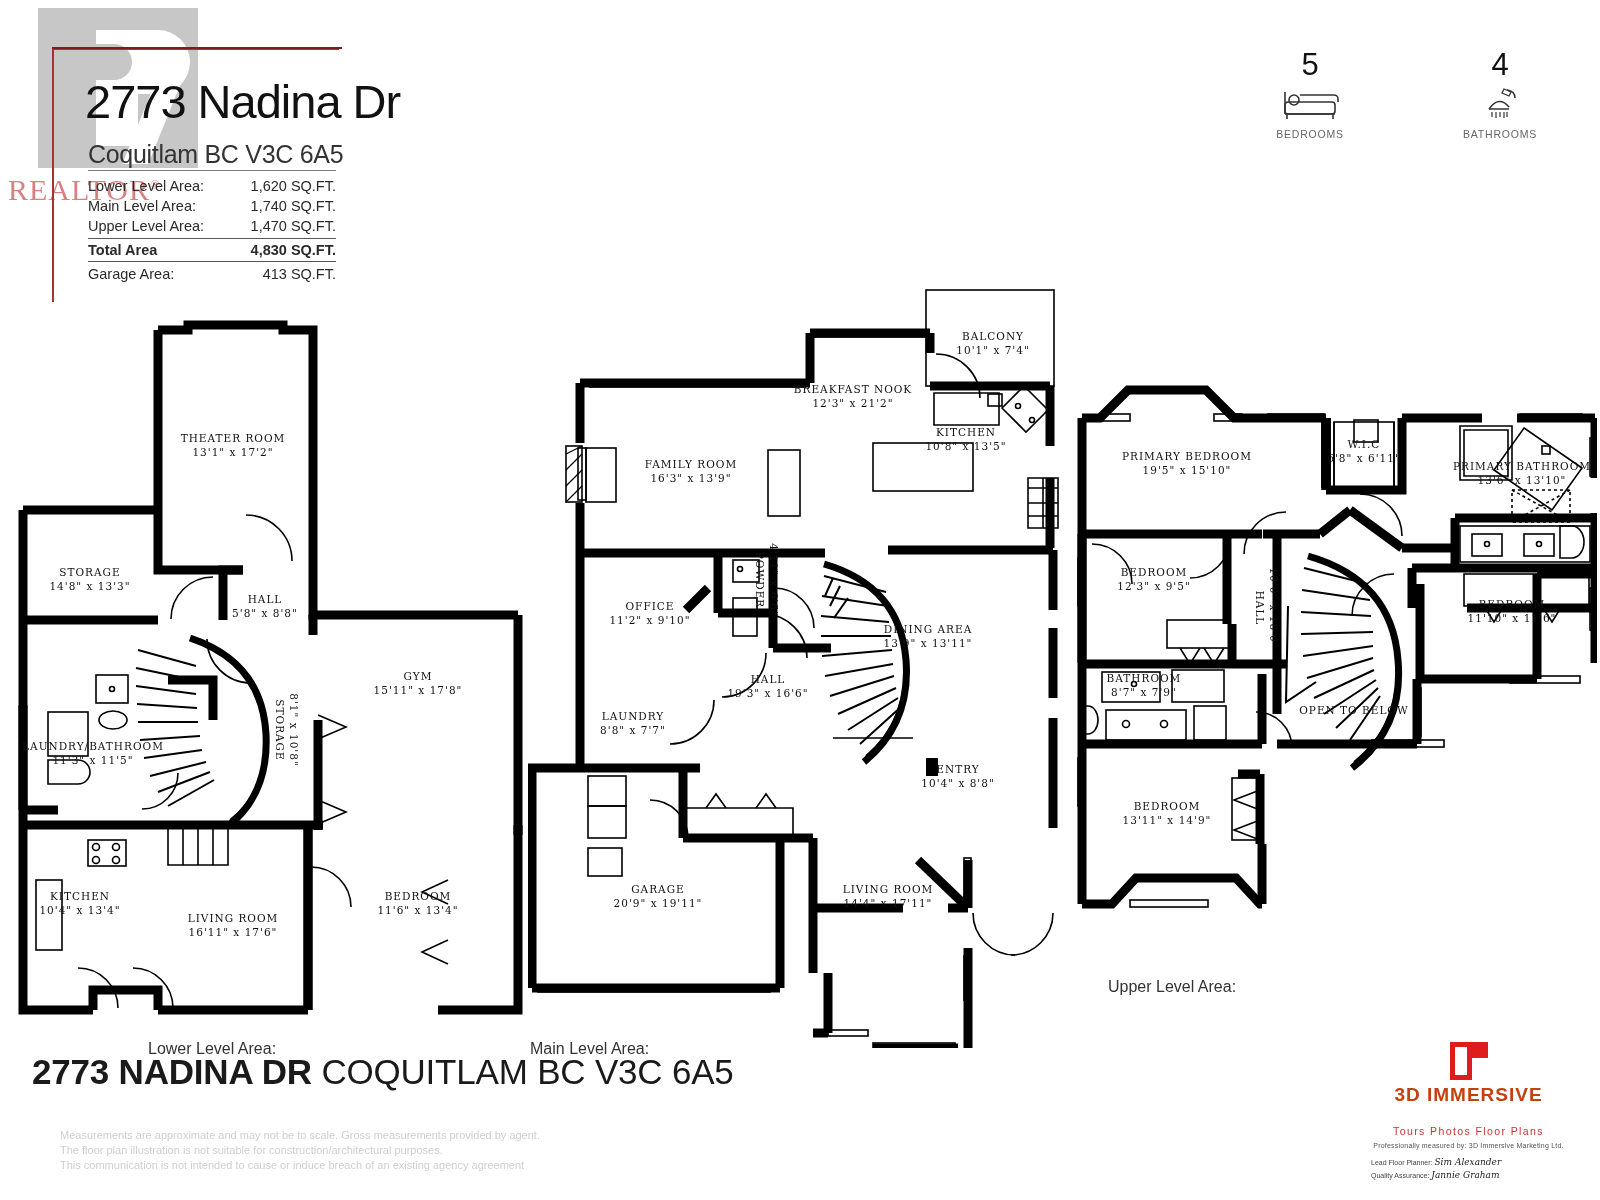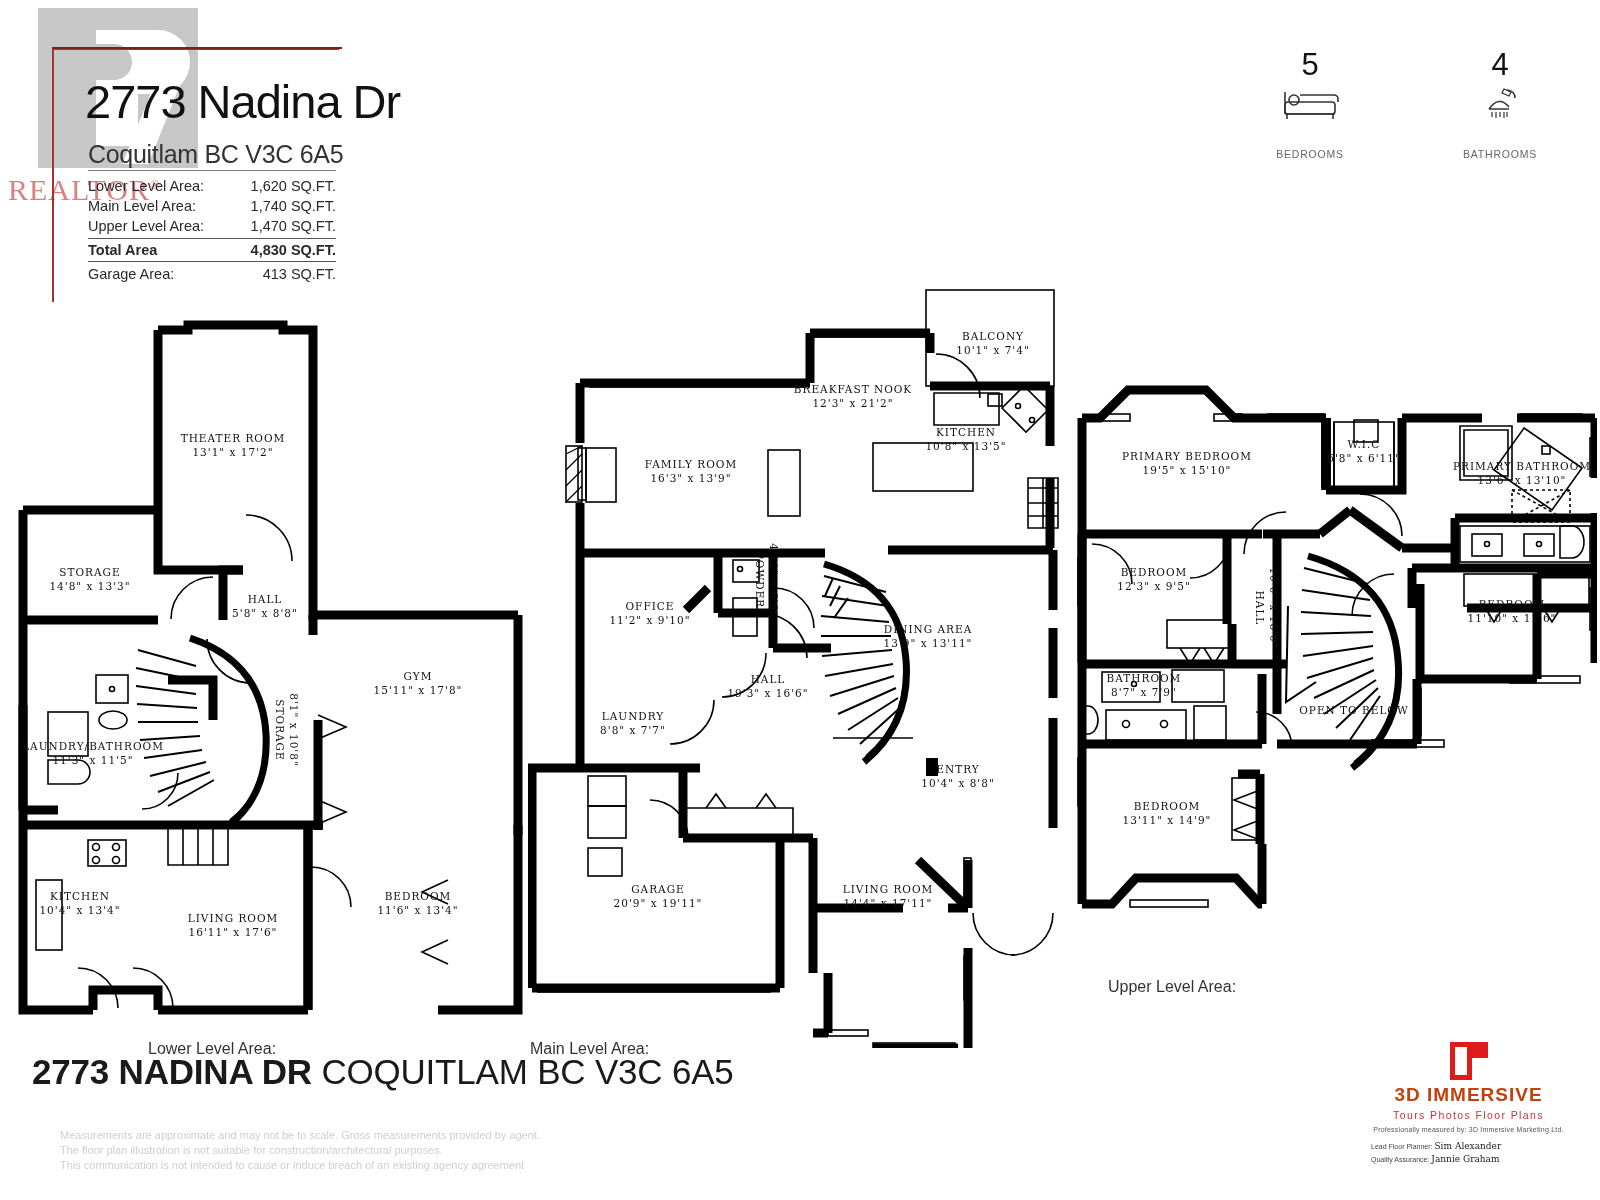--- a/index.html
+++ b/index.html
@@ -37,21 +37,21 @@
       padding:1px 0;margin:2px 0;gap:48px;}
   #area-table .lbl{white-space:nowrap;}
   #area-table .val{white-space:nowrap;}
   #hdr-divider{position:absolute;left:88px;top:170px;width:248px;height:1px;background:#777;}
 
   
   #stats{position:absolute;right:40px;top:48px;display:flex;gap:70px;}
   .stat{width:120px;text-align:center;}
   .stat .num{font-size:31px;color:#111;line-height:34px;}
   .stat .ico{height:46px;display:flex;align-items:center;justify-content:center;}
-  .stat .cap{font-size:10.5px;letter-spacing:.8px;color:#666;margin-top:20px;}
+  .stat .cap{font-size:10.5px;letter-spacing:.8px;color:#666;margin-top:0;}
 
   
   #plans{position:absolute;left:0;top:300px;width:1600px;height:760px;}
   .plan{position:absolute;}
   .plan svg{display:block;}
 
   .lvl-cap{position:absolute;font-size:16px;color:#333;}
   #cap-lower{left:148px;top:1040px;}
   #cap-main{left:530px;top:1040px;}
   #cap-upper{left:1108px;top:978px;}
@@ -62,24 +62,24 @@
   #foot-title .n{font-weight:400;}
   #disclaimer{position:absolute;left:32px;top:1128px;font-size:11px;color:#cfcfcf;
       line-height:15px;margin-left:28px;}
 
   #logo{position:absolute;right:24px;top:1042px;width:215px;text-align:center;}
   #logo .mark{margin:0 auto 4px;width:38px;height:38px;position:relative;}
   #logo .mark .sq1{position:absolute;left:0;top:0;width:38px;height:38px;background:#e01b1b;}
   #logo .mark .sq2{position:absolute;left:5px;top:5px;width:12px;height:28px;background:#fff;}
   #logo .mark .sq3{position:absolute;left:22px;top:16px;width:16px;height:22px;background:#fff;}
   #logo .name{font-size:19px;font-weight:bold;letter-spacing:1px;color:#c2410c;}
-  #logo .tag{font-size:10.5px;letter-spacing:1.4px;color:#c33;margin-top:3px;}
+  #logo .tag{font-size:10.5px;letter-spacing:1.4px;color:#c33;margin-top:19px;}
   #logo .meas{font-size:7px;color:#555;margin-top:5px;letter-spacing:.2px;}
   #logo .sig{font-size:7px;color:#444;margin-top:7px;text-align:left;padding-left:10px;line-height:13px;}
-  #logo .sig .hand{font-family:"DejaVu Serif",serif;font-size:9px;color:#222;}
+  #logo .sig .hand{font-family:"DejaVu Serif",serif;font-style:italic;font-size:9px;color:#222;}
 </style>
 </head>
 <body>
 
 <div id="header">
 
   <div id="realtor-watermark">
     <div class="rw-block">
       <div class="rw-stem"></div>
       <div class="rw-bowl"></div>

